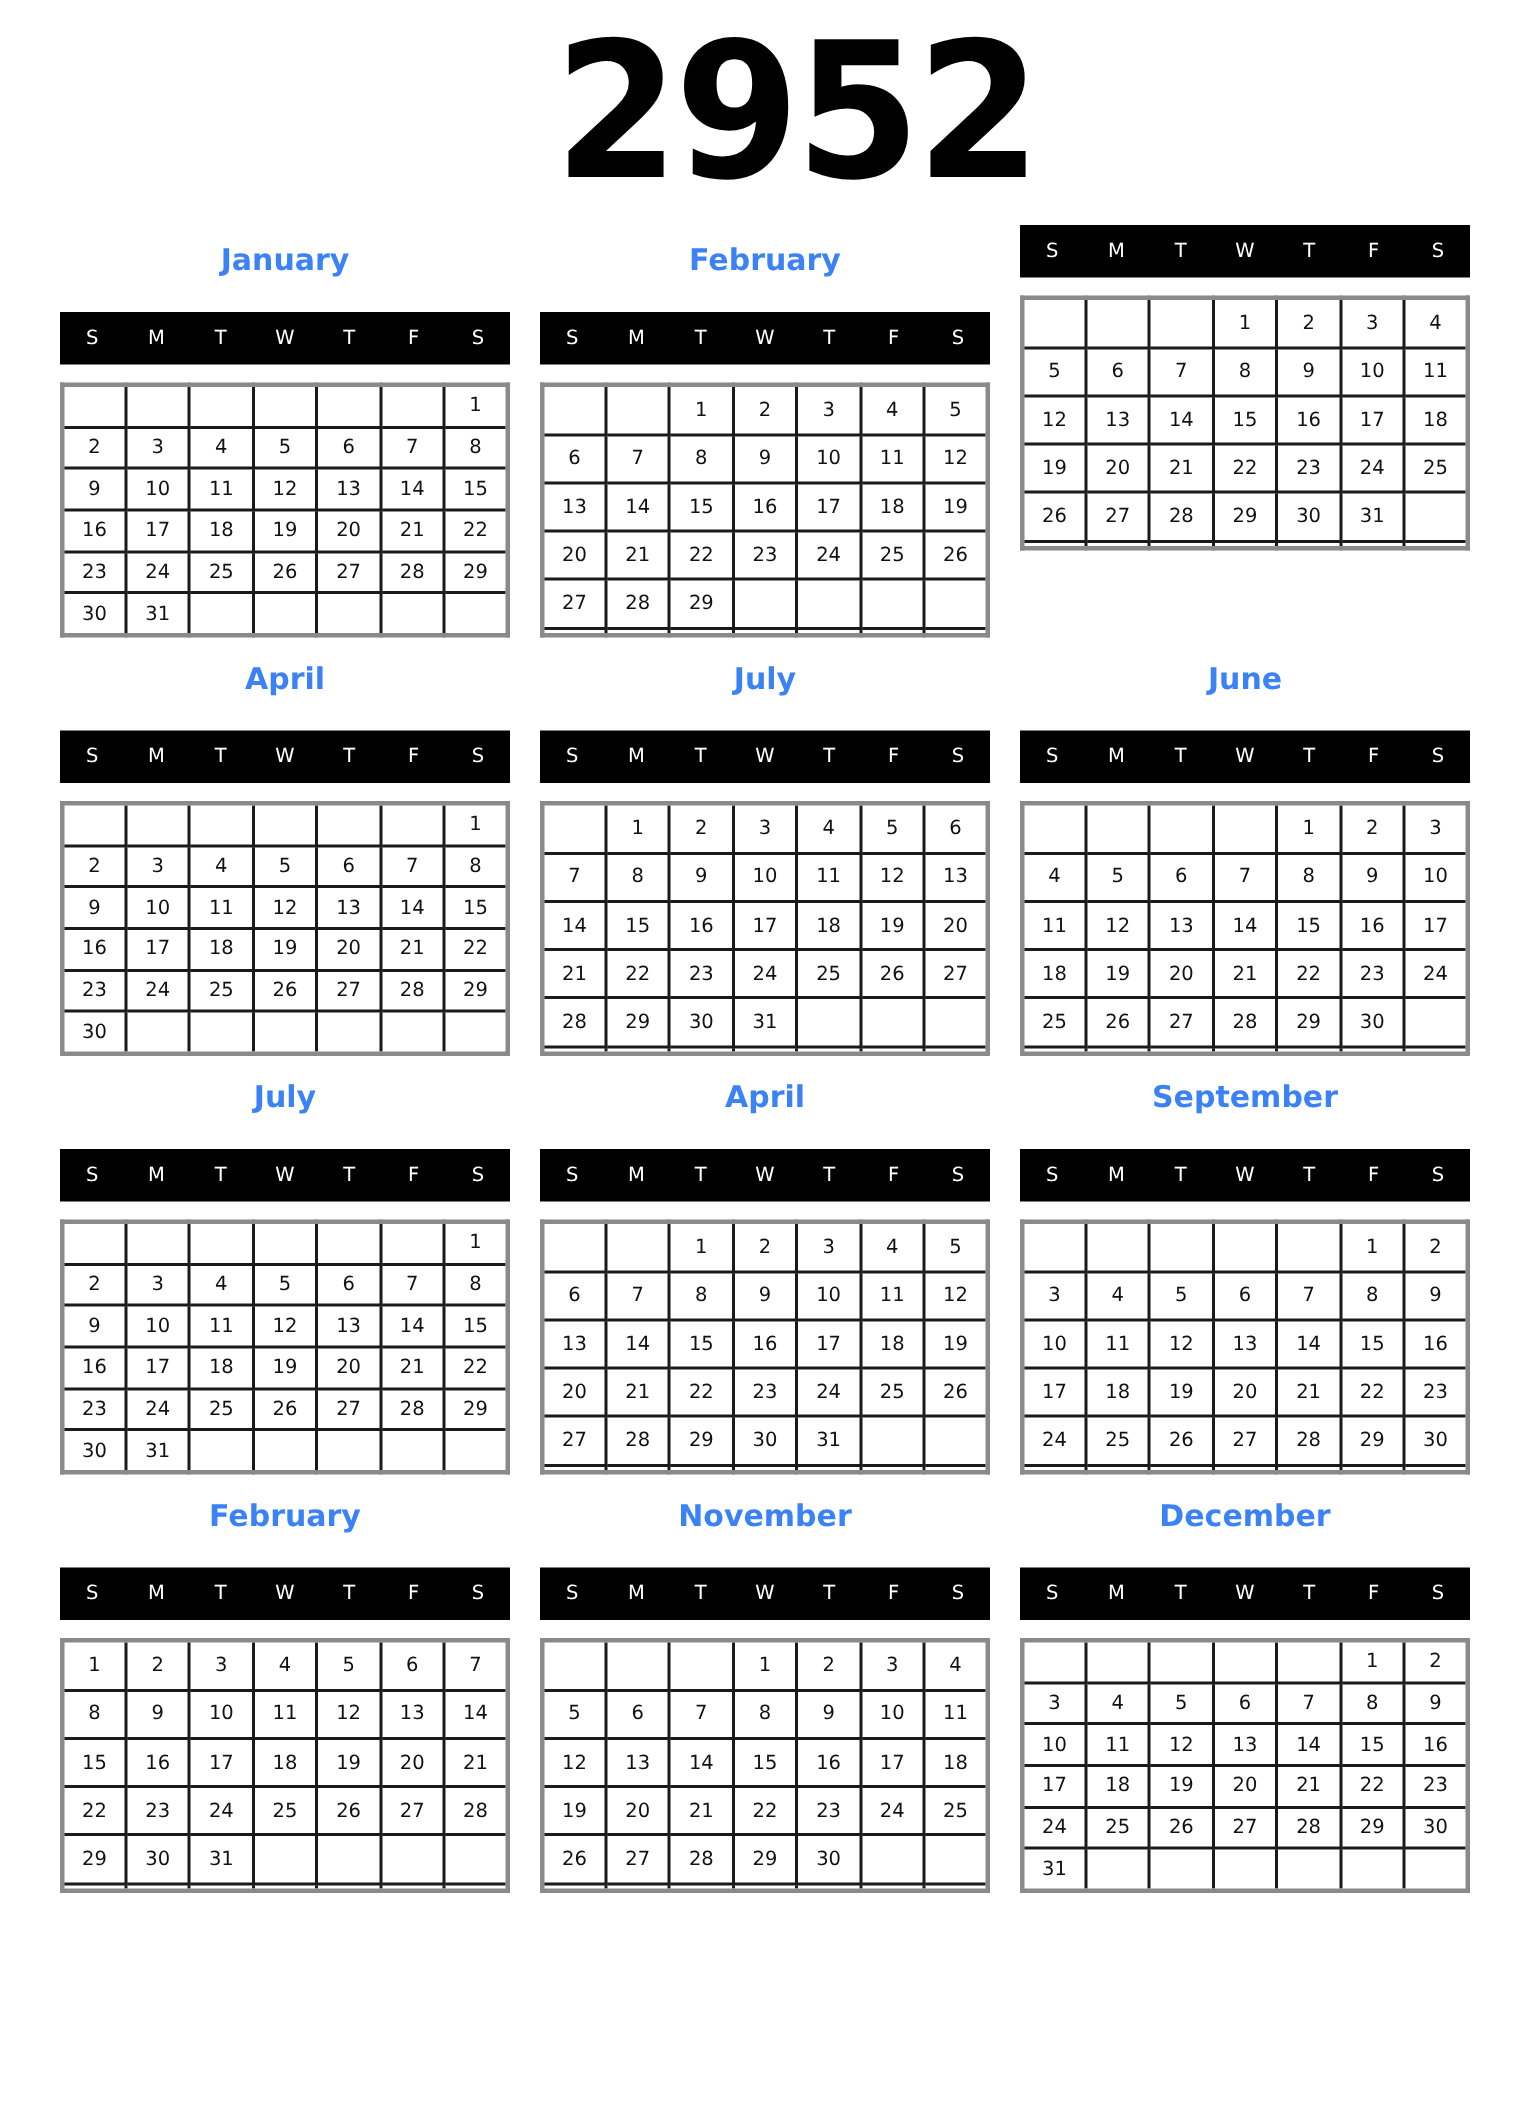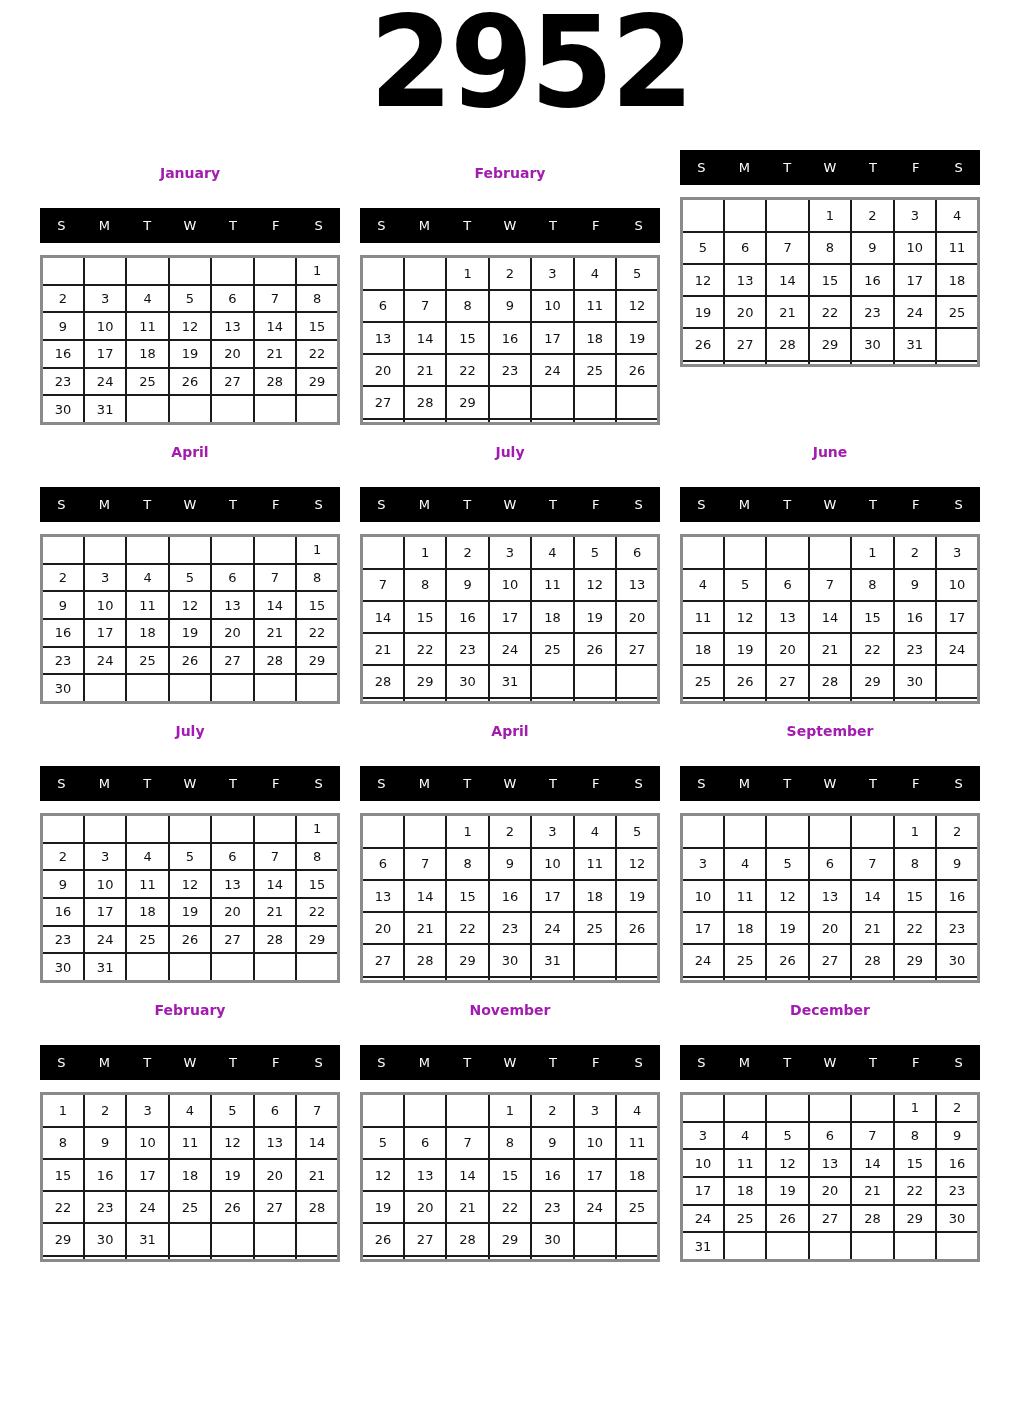--- a/index.html
+++ b/index.html
@@ -13,21 +13,21 @@
   html,body{margin:0;padding:0;}
   body{
     width:1020px;height:1412px;
     background:#ffffff;
     font-family:"DejaVu Sans","Liberation Sans",sans-serif;
     color:var(--text);
     overflow:hidden;
   }
   .year-banner{
     height:150px;
-    display:flex;align-items:flex-start;justify-content:center;padding-left:40px;
+    display:flex;align-items:center;justify-content:center;padding-left:40px;
   }
   .year-banner h1{
     margin:0;
     font-size:126px;
     line-height:1;
     font-weight:bold;
     letter-spacing:-3px;
     transform:scaleX(0.95);
     color:#000;
   }
@@ -38,25 +38,25 @@
     padding:0 40px;
   }
   .month{
     height:279px;
     overflow:visible;
   }
   .month-title{
     margin:0 0 26px 0;
     padding-top:15px;
     height:32px;
-    font-size:14px;
+    font-size:20px;
     line-height:17px;
     font-weight:bold;
     text-align:center;
-    color:#a21caf;
+    color:#3b82f6;
   }
   .dow-header{
     height:35px;
     background:var(--header-bg);
     color:var(--header-text);
     display:grid;
     grid-template-columns:repeat(7,1fr);
     align-items:center;
     margin-bottom:12px;
   }

